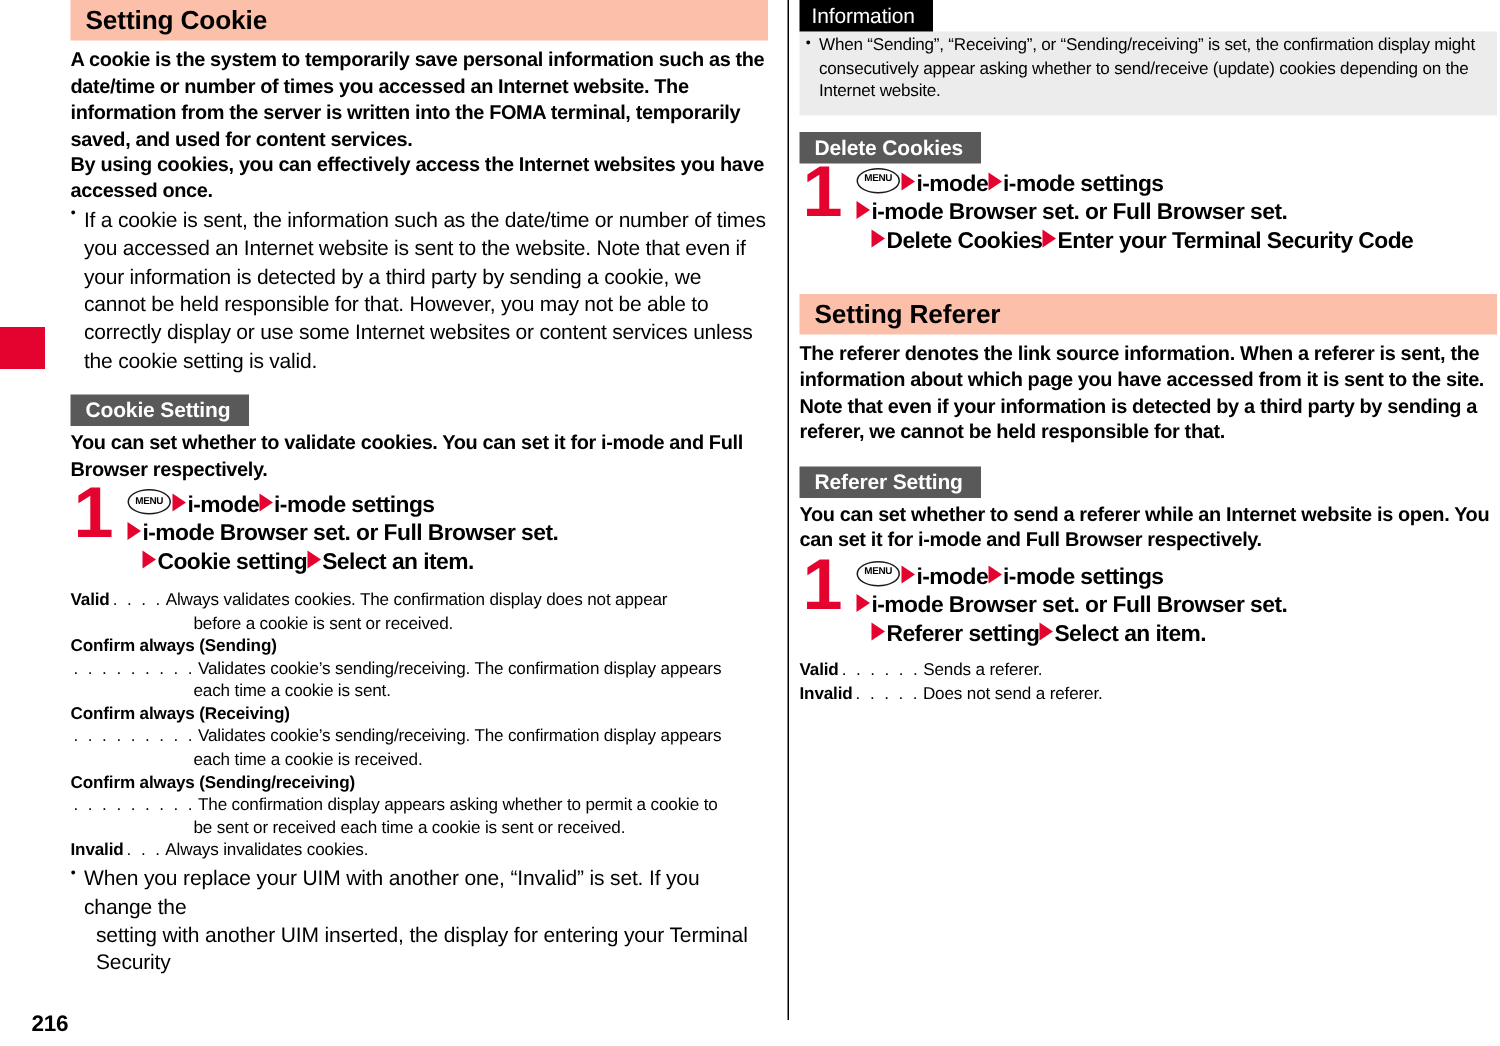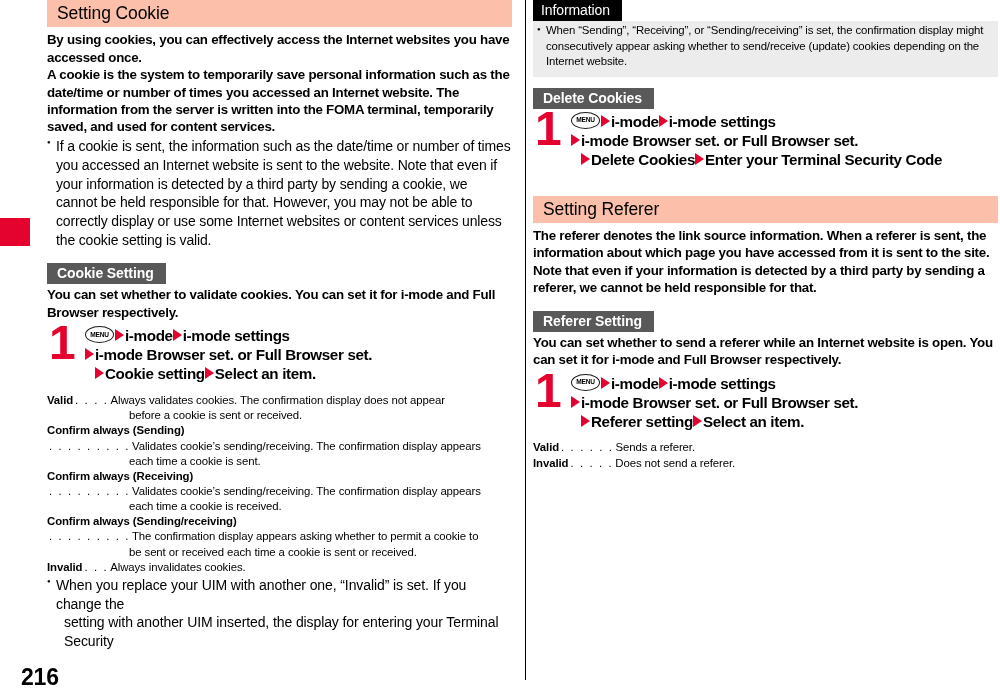--- a/index.html
+++ b/index.html
@@ -29,21 +29,21 @@
 
   
   .column{position:absolute;top:0;}
   #left-col{left:47px;width:465px;}
   #right-col{left:533px;width:465px;}
 
   
   .section-bar{
     background:#fbbfaa;
     font-size:17.5px;
-    font-weight:normal;
+    font-weight:bold;
     padding:4px 0 5px 10px;
     letter-spacing:-0.1px;
     line-height:1.05;
   }
   .sub-bar{
     display:inline-block;
     background:#595959;
     color:#ffffff;
     font-size:14px;
     font-weight:bold;
@@ -203,42 +203,42 @@
     margin-top:8px;
     font-size:11.4px;
     line-height:1.4;
     letter-spacing:-0.1px;
   }
 
   
   #page-number{
     position:absolute;
     left:21px;bottom:6px;
-    font-size:23px;
+    font-size:15px;
     font-weight:bold;
     letter-spacing:-0.2px;
   }
 </style>
 </head>
 <body>
 
 <div id="side-tab">
   <div class="tab-block"></div>
 
 </div>
 
 <div id="col-divider"></div>
 
 <div class="column" id="left-col">
 
   <div class="section-bar">Setting Cookie</div>
 
   <div class="lead">
+    <p>A cookie is the system to temporarily save personal information such as the date/time or number of times you accessed an Internet website. The information from the server is written into the FOMA terminal, temporarily saved, and used for content services.</p>
     <p>By using cookies, you can effectively access the Internet websites you have accessed once.</p>
-    <p>A cookie is the system to temporarily save personal information such as the date/time or number of times you accessed an Internet website. The information from the server is written into the FOMA terminal, temporarily saved, and used for content services.</p>
   </div>
 
   <div class="bullet">If a cookie is sent, the information such as the date/time or number of times you accessed an Internet website is sent to the website. Note that even if your information is detected by a third party by sending a cookie, we cannot be held responsible for that. However, you may not be able to correctly display or use some Internet websites or content services unless the cookie setting is valid.</div>
 
   <div style="height:13px"></div>
   <div class="sub-bar">Cookie Setting</div>
 
   <div class="lead" style="margin-top:2px">You can set whether to validate cookies. You can set it for i-mode and Full Browser respectively.</div>
 
   <div class="step">

